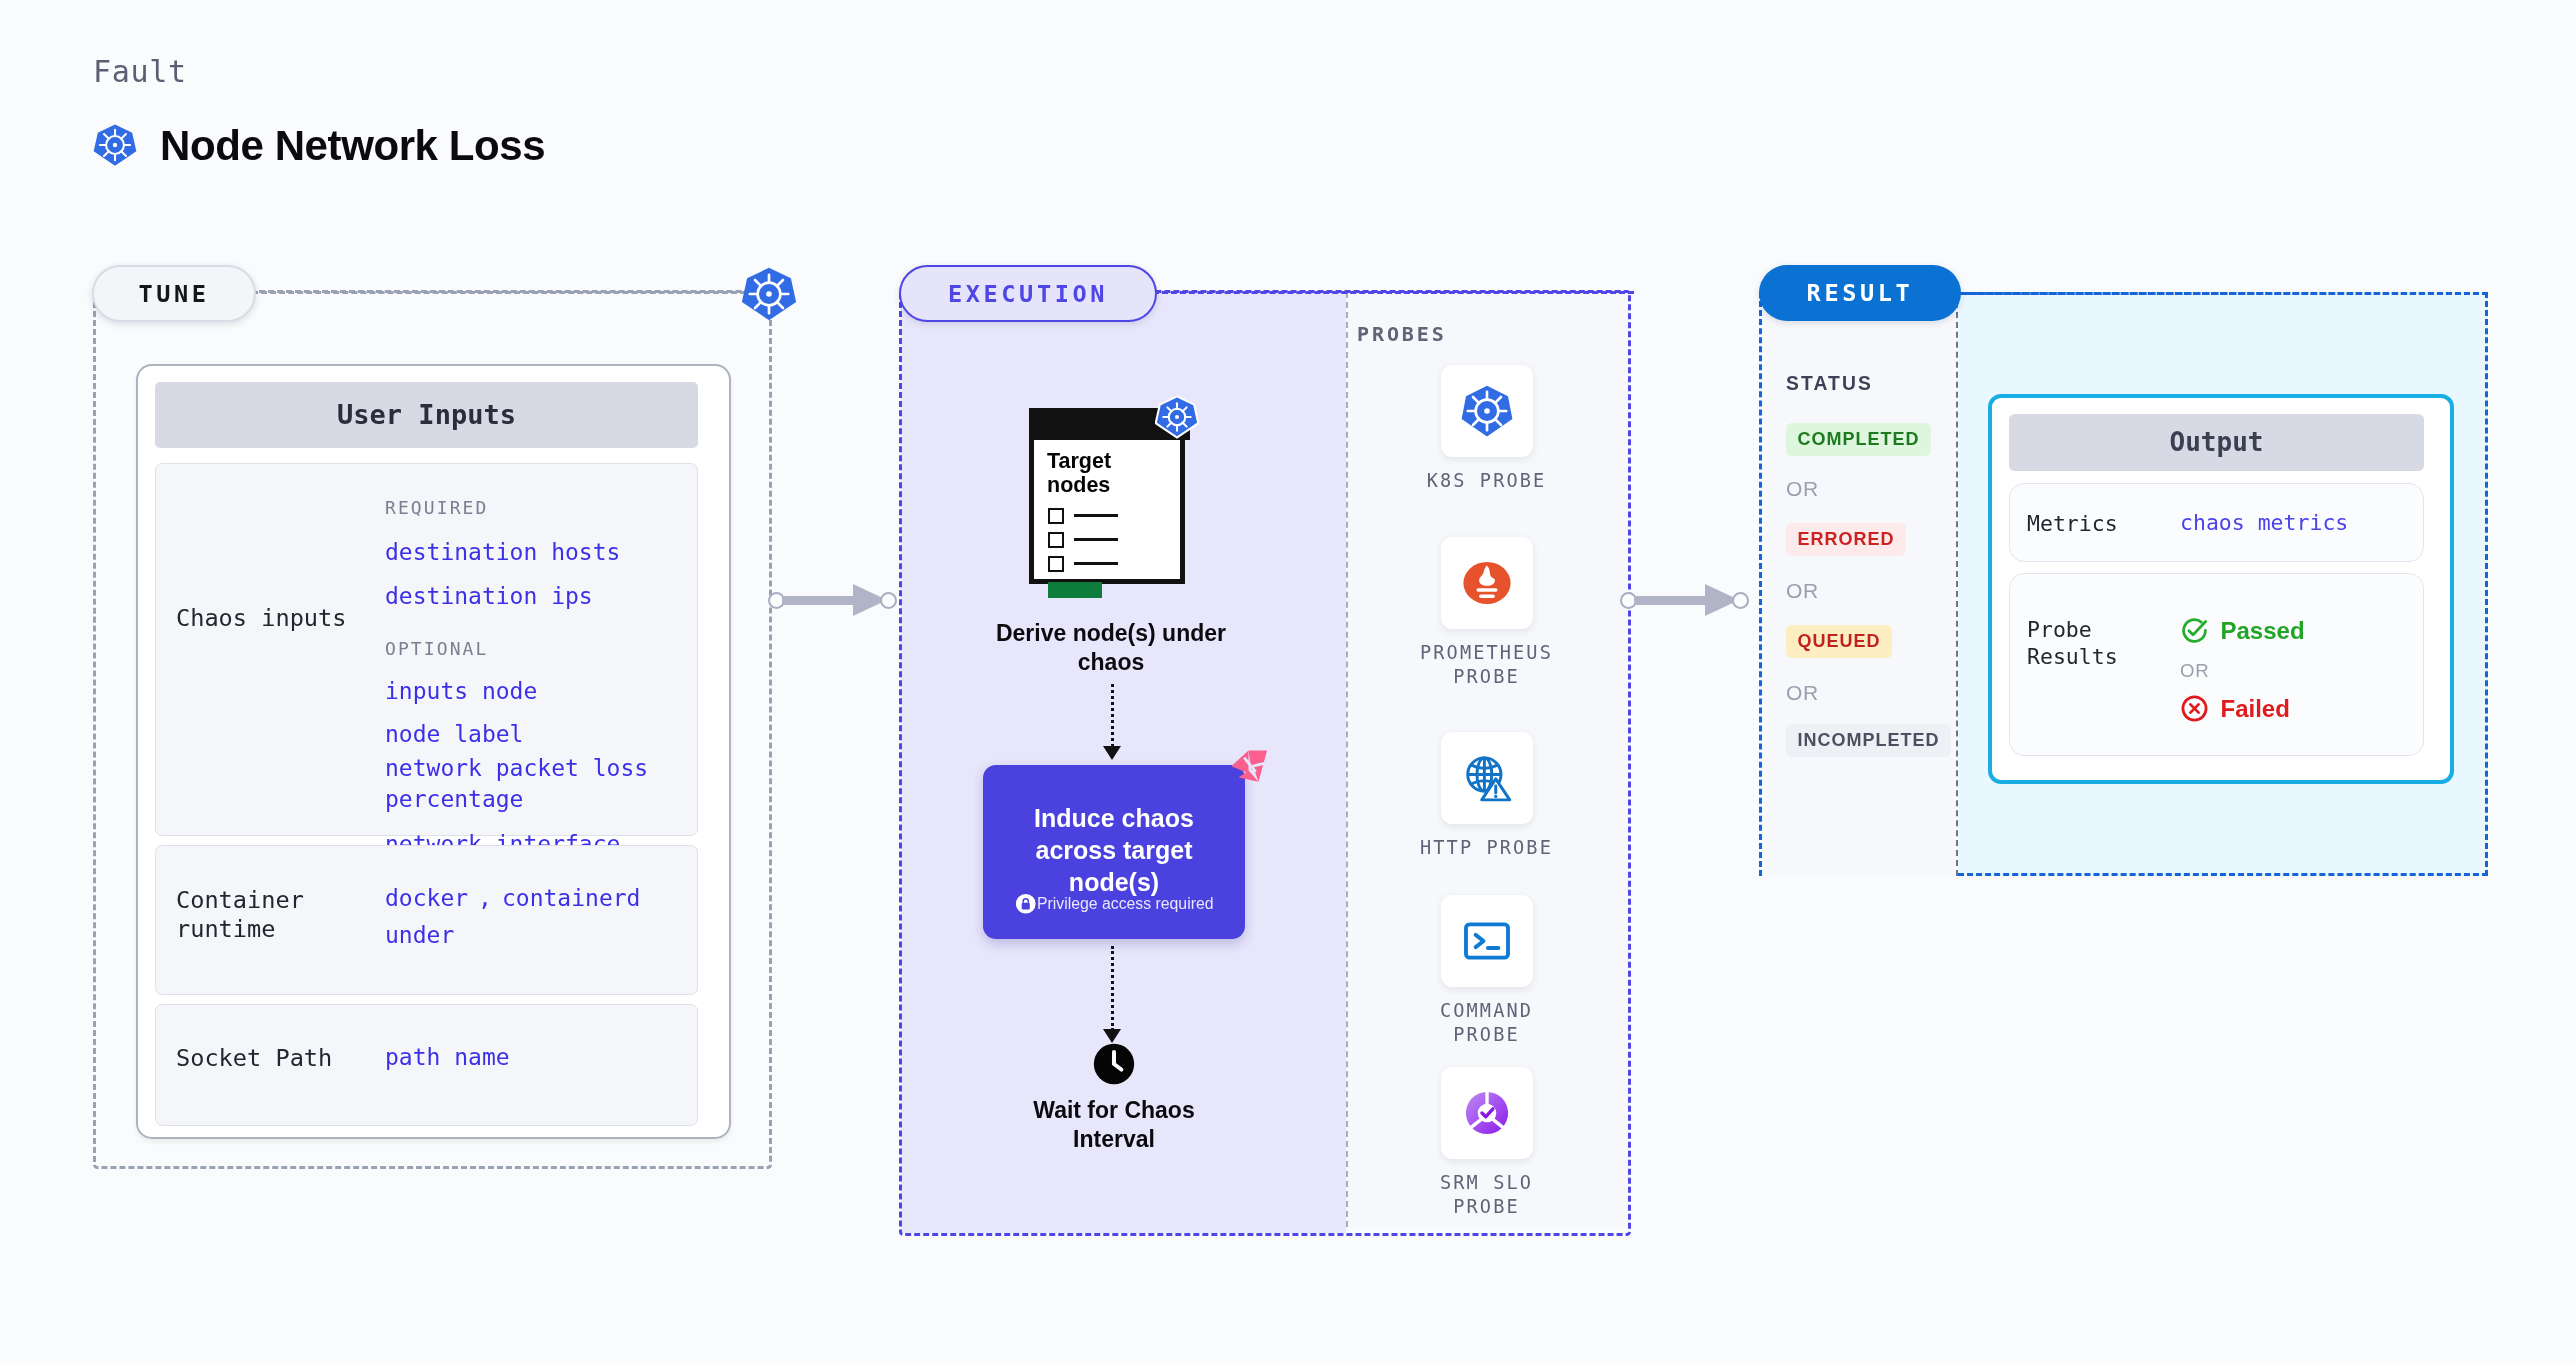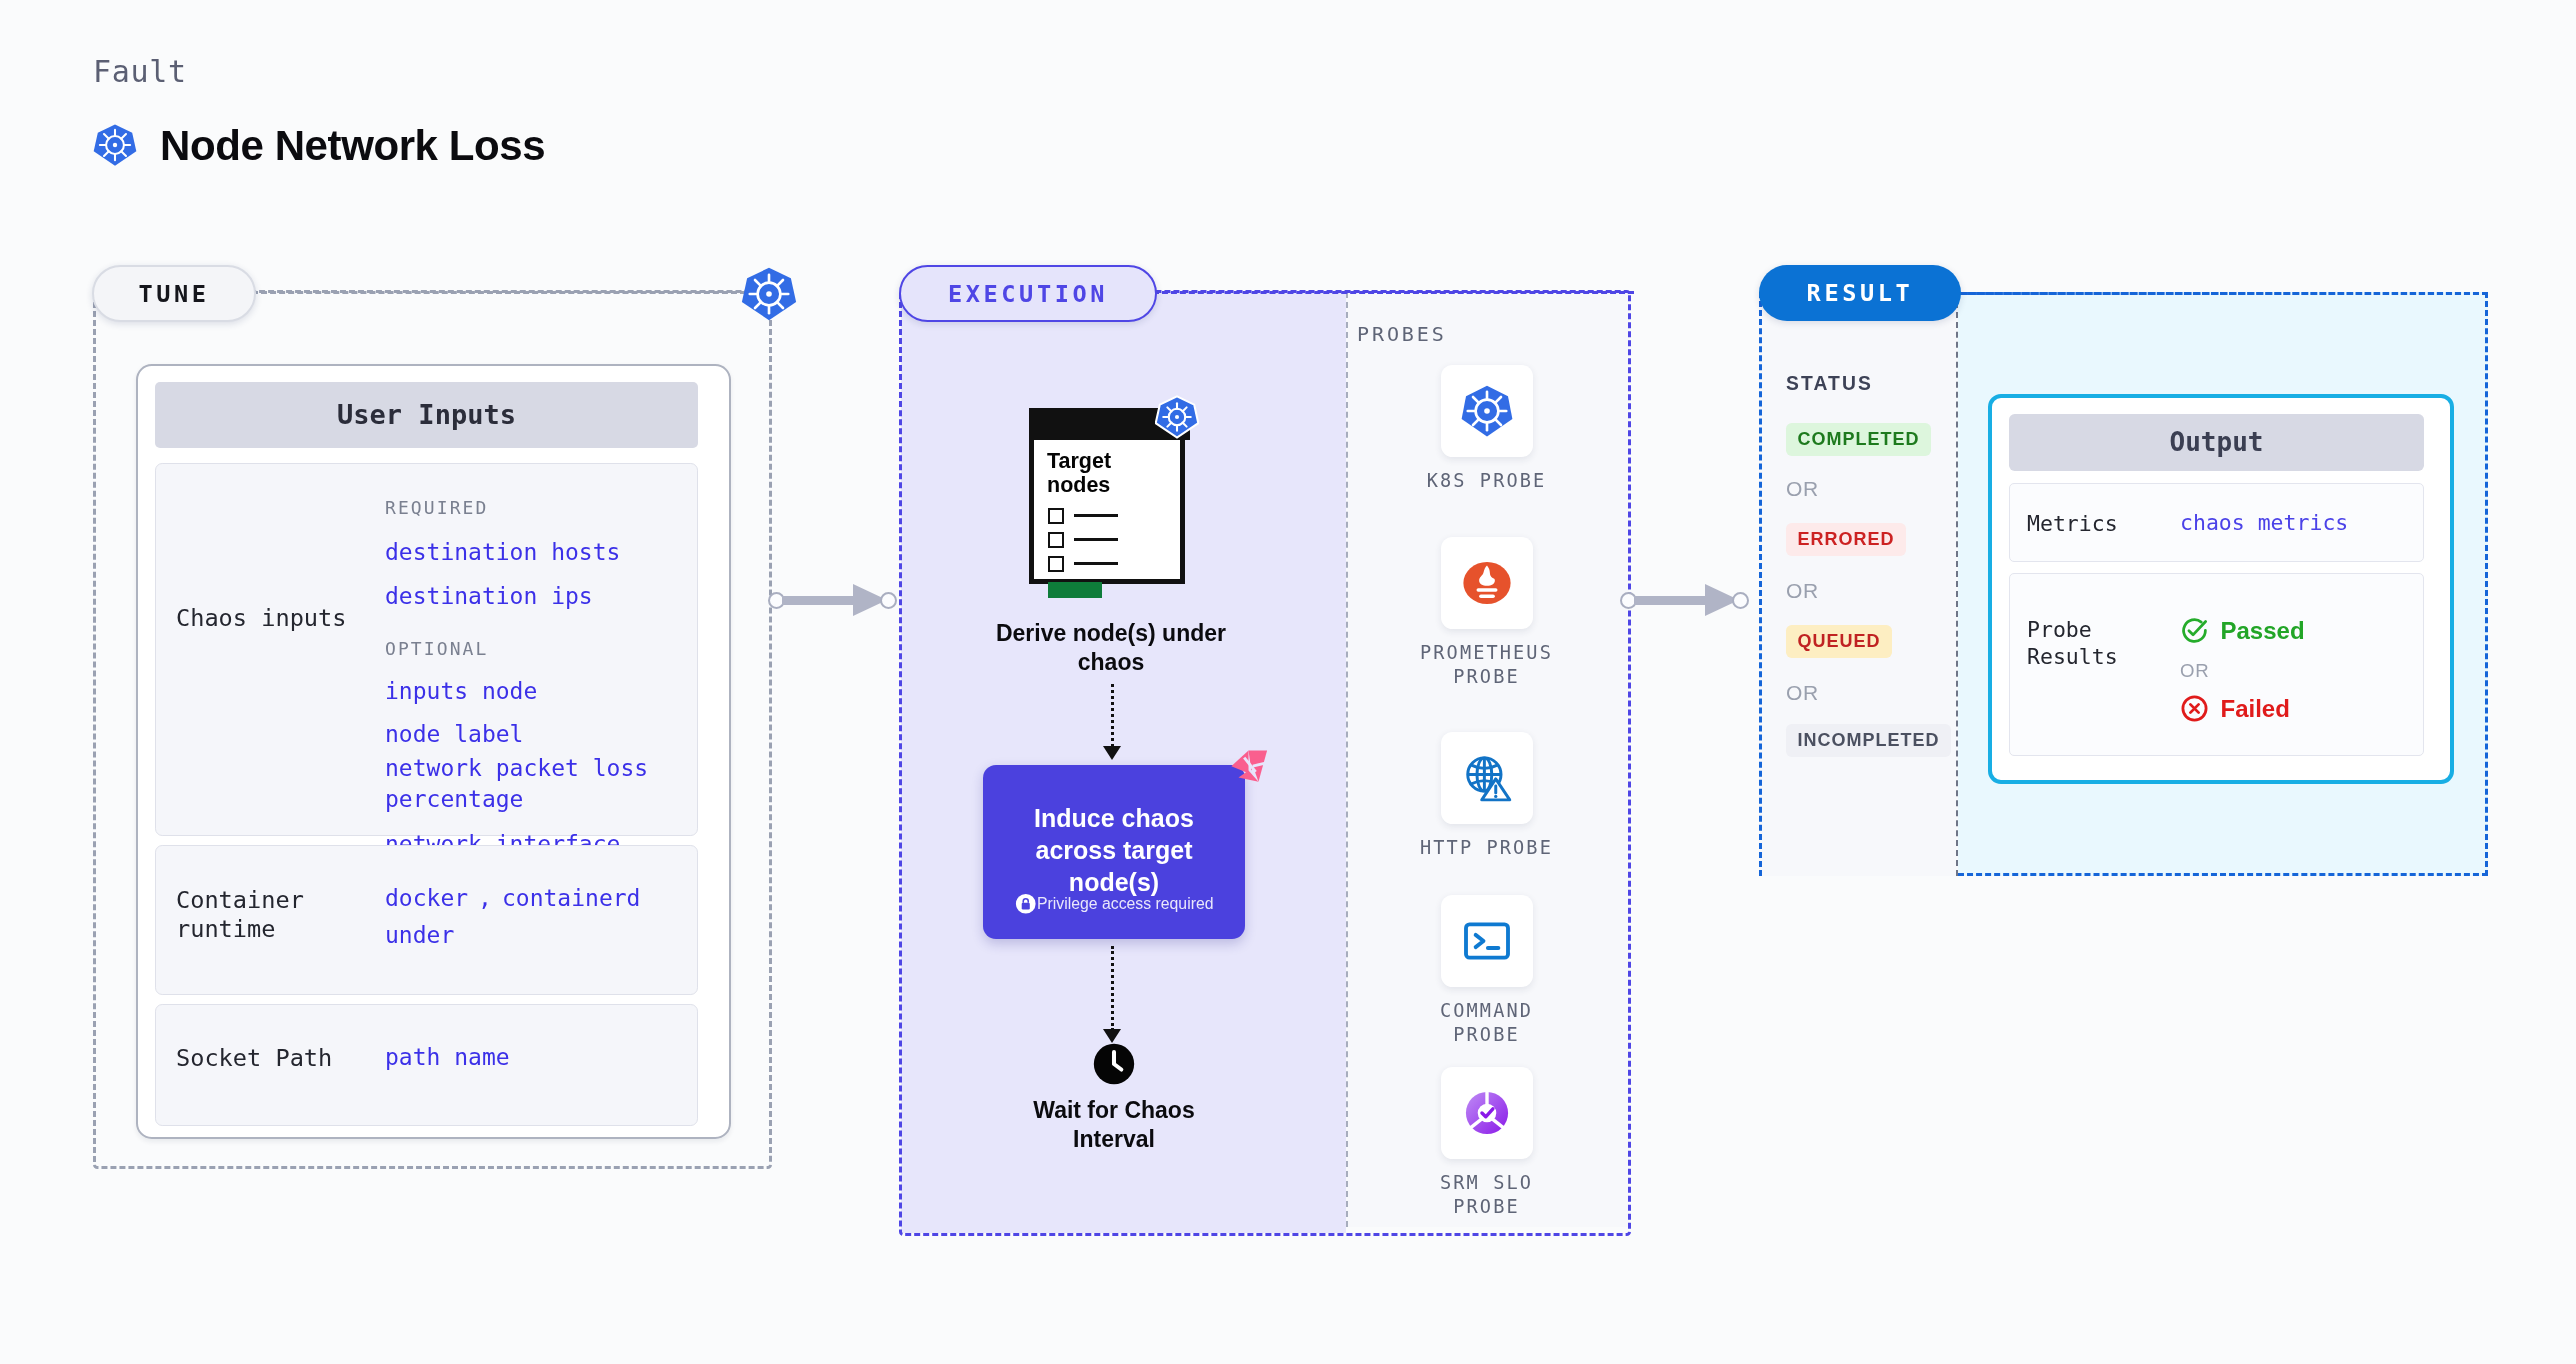--- a/index.html
+++ b/index.html
@@ -102,21 +102,21 @@
     position:absolute;left:901px;top:292px;width:445px;height:941px;
     background:#e7e6fb;
   }
   #probes-body{
     position:absolute;left:1346px;top:292px;width:283px;height:935px;
     background:#f7f8fb;border-left:2.9px dashed #a7adbd;box-sizing:border-box;
   }
   #probes-title{
     position:absolute;left:1357px;top:322px;
     font-family:"DejaVu Sans Mono","Liberation Mono",monospace;
-    font-size:20px;color:#5f6577;letter-spacing:2.9px;font-weight:400;
+    font-size:20px;color:#5f6577;letter-spacing:2.9px;font-weight:700;
   }
 
   
   #tnode-wrap{position:absolute;left:1029px;top:408px;width:162px;height:179px;}
   #tnode-card{position:absolute;left:0;top:0;width:156px;height:176px;background:#fff;
     border:5px solid #111;box-sizing:border-box;}
   #tnode-bar{position:absolute;left:0;top:0;width:156px;height:27px;background:#111;}
   #tnode-title{
     position:absolute;left:13px;top:36px;width:122px;
     font-size:21.5px;font-weight:700;line-height:24px;color:#050505;
@@ -206,21 +206,21 @@
   }
   #output-head{
     position:absolute;left:17px;top:15.8px;width:415px;height:57px;
     background:#d7d9e4;border-radius:5.7px;
     display:flex;align-items:center;justify-content:center;
     font-family:"DejaVu Sans Mono","Liberation Mono",monospace;
     font-size:26px;font-weight:700;color:#3b3f52;
   }
   .out-sec{
     position:absolute;left:17px;width:415px;
-    background:#fbfcfe;border:1.4px solid #e3e5ee;border-radius:5px;box-sizing:border-box;
+    background:#fbfcfe;border:1.4px solid #e3e5ee;border-radius:15px;box-sizing:border-box;
   }
   #out-metrics{top:85px;height:79px;}
   #out-probes{top:175px;height:183px;}
   .out-label{
     position:absolute;left:17px;
     font-family:"DejaVu Sans Mono","Liberation Mono",monospace;
     font-size:21.5px;color:#24262f;line-height:27px;
   }
   #out-metrics-val{
     position:absolute;left:170px;top:26px;

